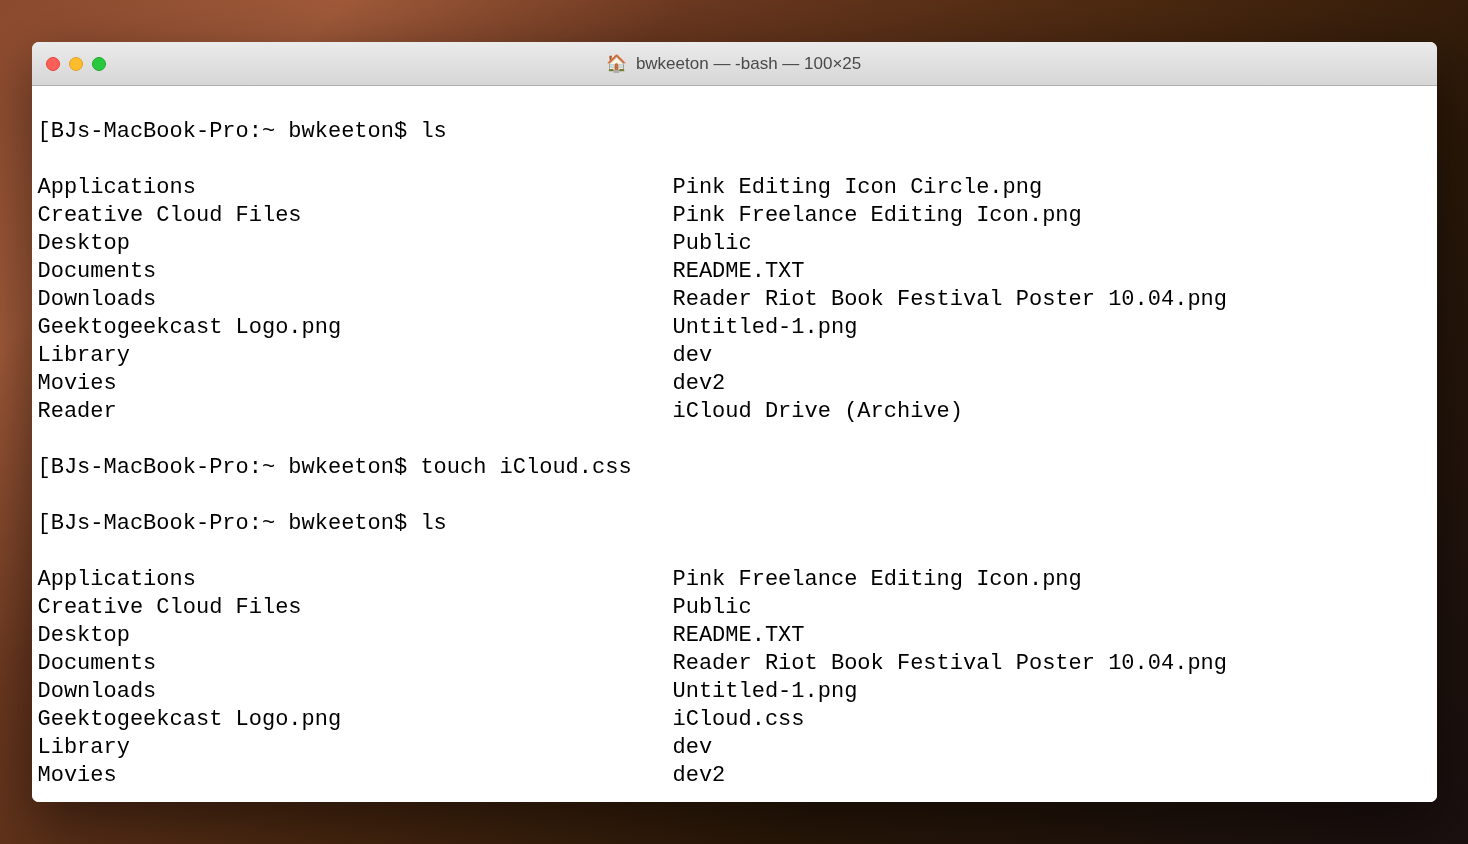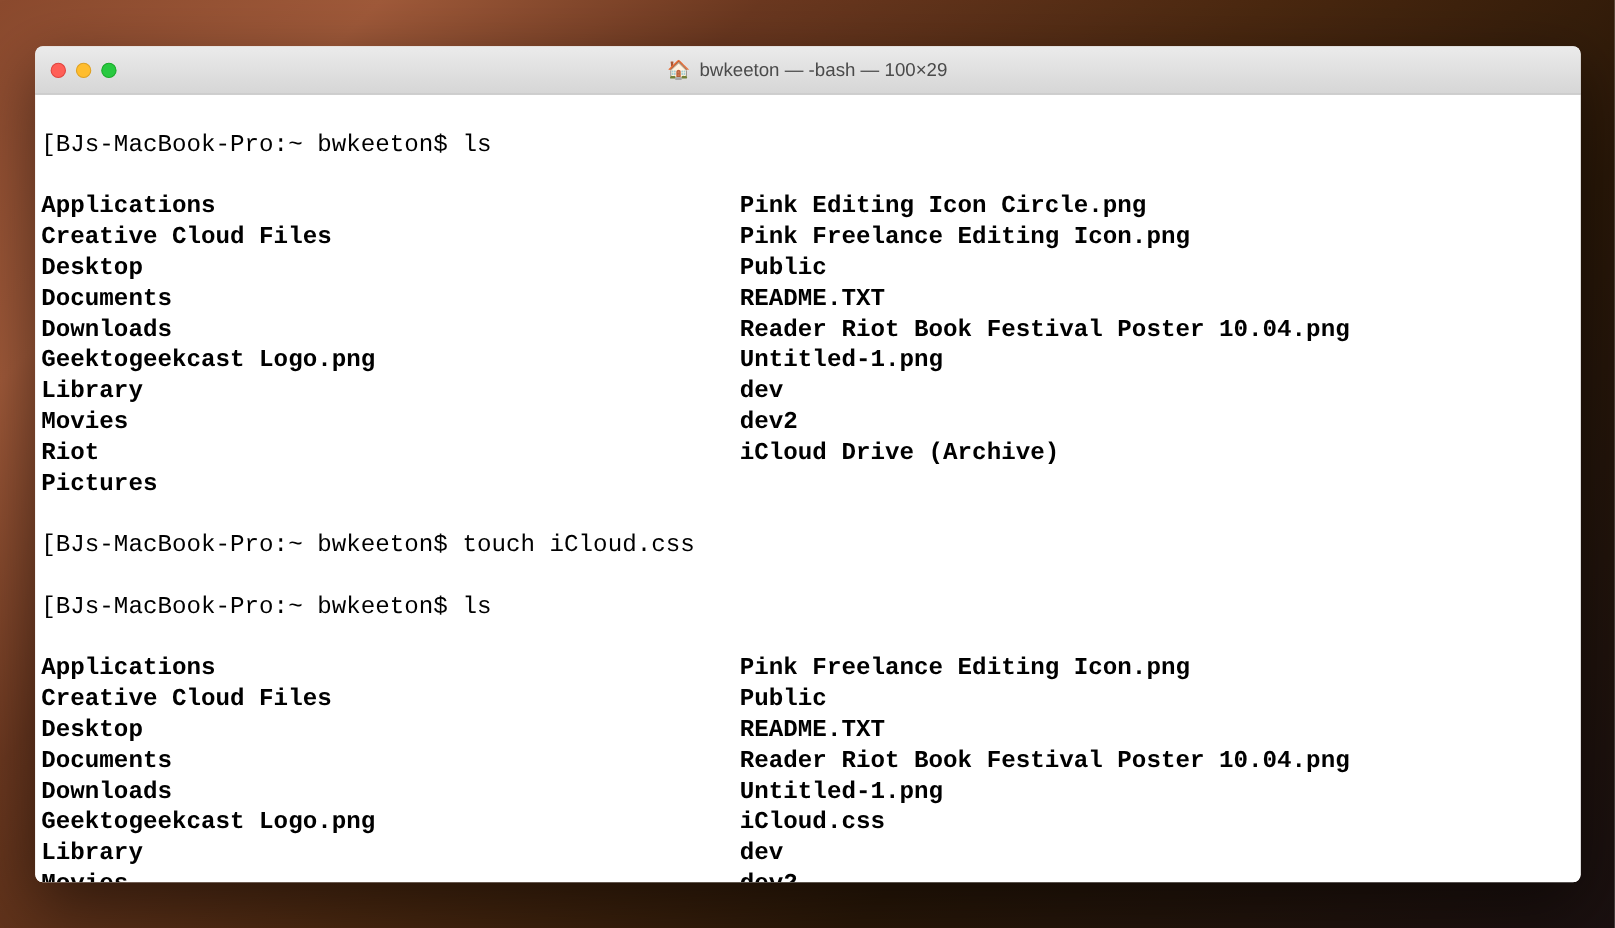--- a/index.html
+++ b/index.html
@@ -79,53 +79,51 @@
     }
     .bracket {
       color: #000;
     }
     .ls-columns {
       display: flex;
     }
     .ls-col {
       display: flex;
       flex-direction: column;
-      font-weight: bold;
     }
     .ls-col.left { width: 635px; }
   </style>
 </head>
 <body>
 
 <div class="terminal-window">
   <div class="title-bar">
     <div class="traffic-lights">
       <div class="traffic-light close"></div>
       <div class="traffic-light minimize"></div>
       <div class="traffic-light maximize"></div>
     </div>
     <div class="title">
       <span class="home-icon">🏠</span>
-      <span>bwkeeton — -bash — 100×29</span>
+      <span>bwkeeton — -bash — 100×25</span>
     </div>
   </div>
   <div class="terminal-body">
 <div class="prompt-line"><span class="bracket">[</span><span>BJs-MacBook-Pro:~ bwkeeton$ </span><span>ls</span></div>
 <div class="ls-columns">
 <div class="ls-col left">
 <span>Applications</span>
 <span>Creative Cloud Files</span>
 <span>Desktop</span>
 <span>Documents</span>
 <span>Downloads</span>
 <span>Geektogeekcast Logo.png</span>
 <span>Library</span>
 <span>Movies</span>
-<span>Riot</span>
-<span>Pictures</span>
+<span>Reader</span>
 </div>
 <div class="ls-col right">
 <span>Pink Editing Icon Circle.png</span>
 <span>Pink Freelance Editing Icon.png</span>
 <span>Public</span>
 <span>README.TXT</span>
 <span>Reader Riot Book Festival Poster 10.04.png</span>
 <span>Untitled-1.png</span>
 <span>dev</span>
 <span>dev2</span>

